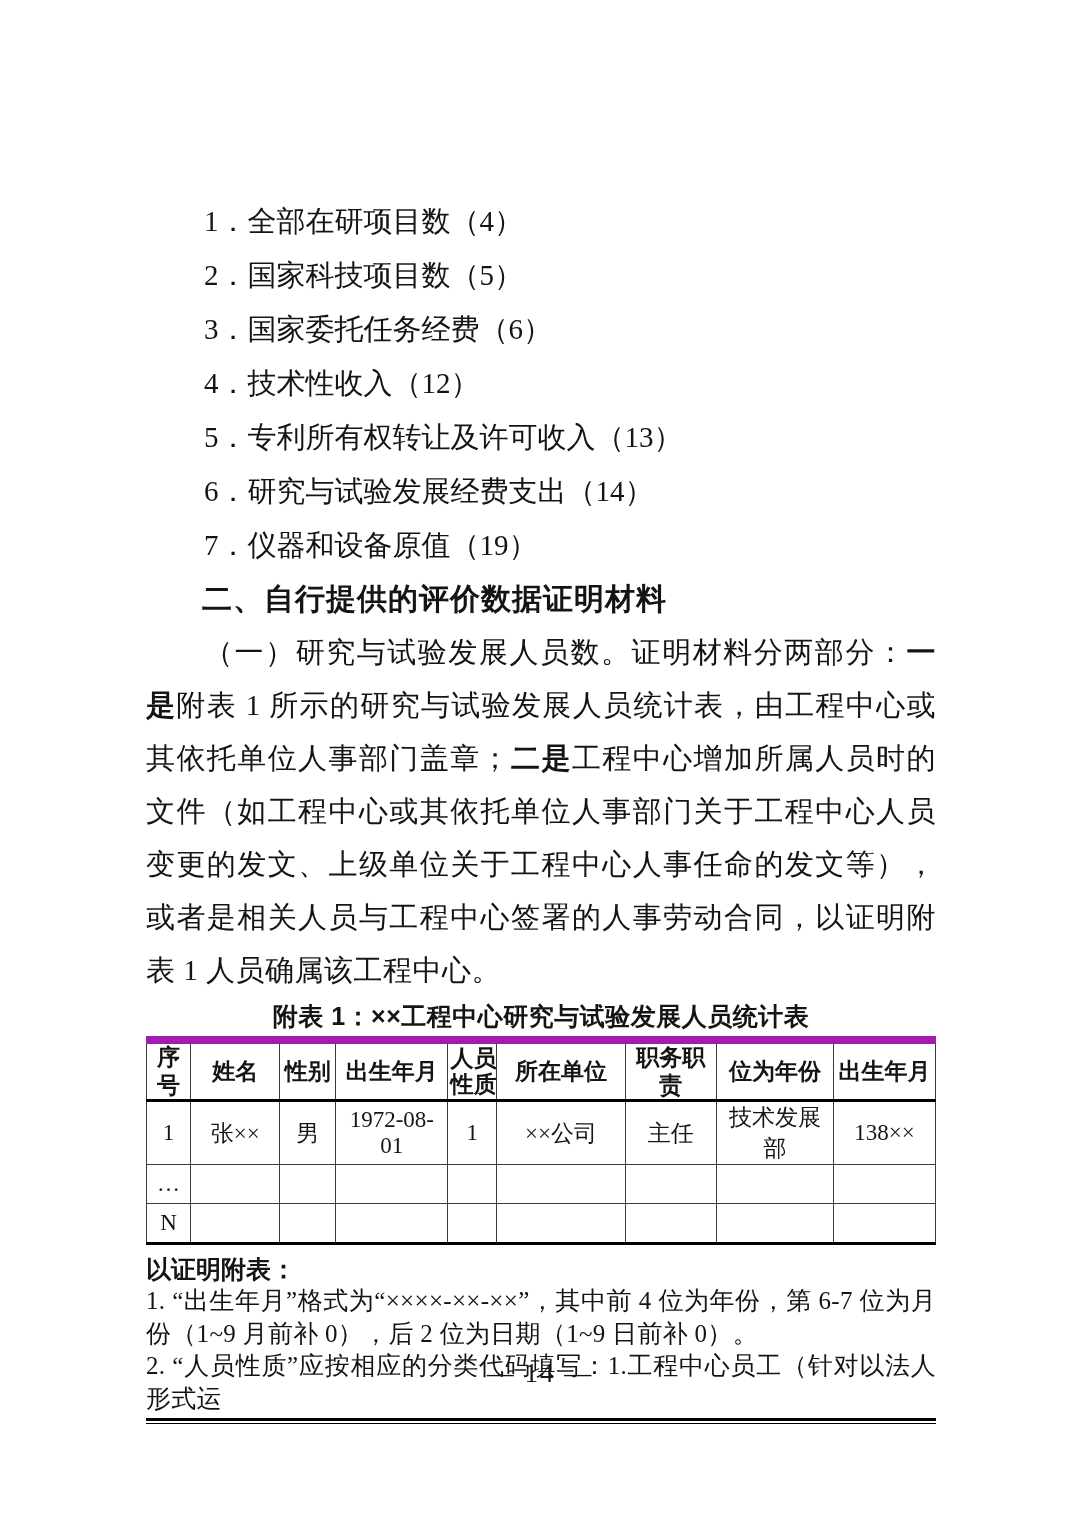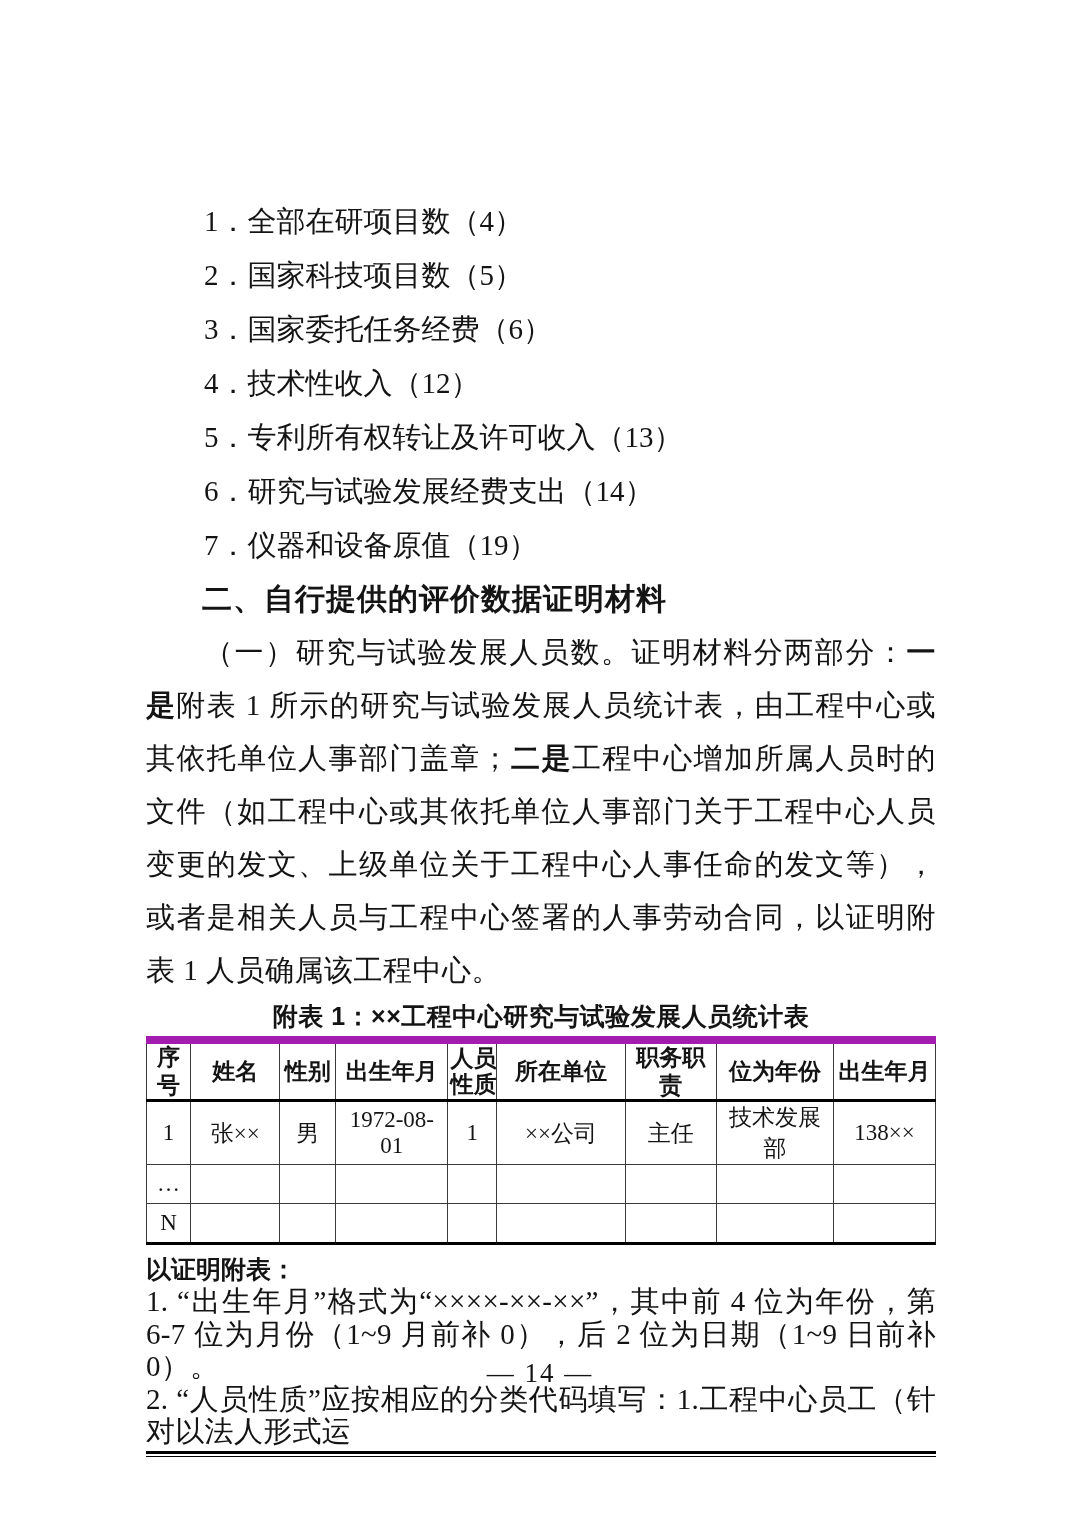--- a/index.html
+++ b/index.html
@@ -61,21 +61,21 @@
     font-size:23px;height:38px;
     font-family:"Liberation Serif","DejaVu Serif",serif;
   }
   th.th-narrow span{display:inline-block;width:2em;line-height:1.15;}
   .notes-heading{
     margin-top:9px;
     font-family:"Liberation Sans","DejaVu Sans",sans-serif;
     font-weight:bold;font-size:25px;line-height:31px;
   }
   .note{
-    font-size:29px;line-height:32.5px;
+    font-size:25px;line-height:32.5px;
     text-align:justify;letter-spacing:0.3px;
   }
   .page-rule{margin-top:3px;}
   .page-rule .thick{height:3px;background:#000;}
   .page-rule .thin{margin-top:2px;height:1px;background:#000;}
   .page-number{
     position:absolute;left:0;top:1356px;width:1080px;
     text-align:center;font-size:27px;line-height:34px;
     letter-spacing:2px;
   }

